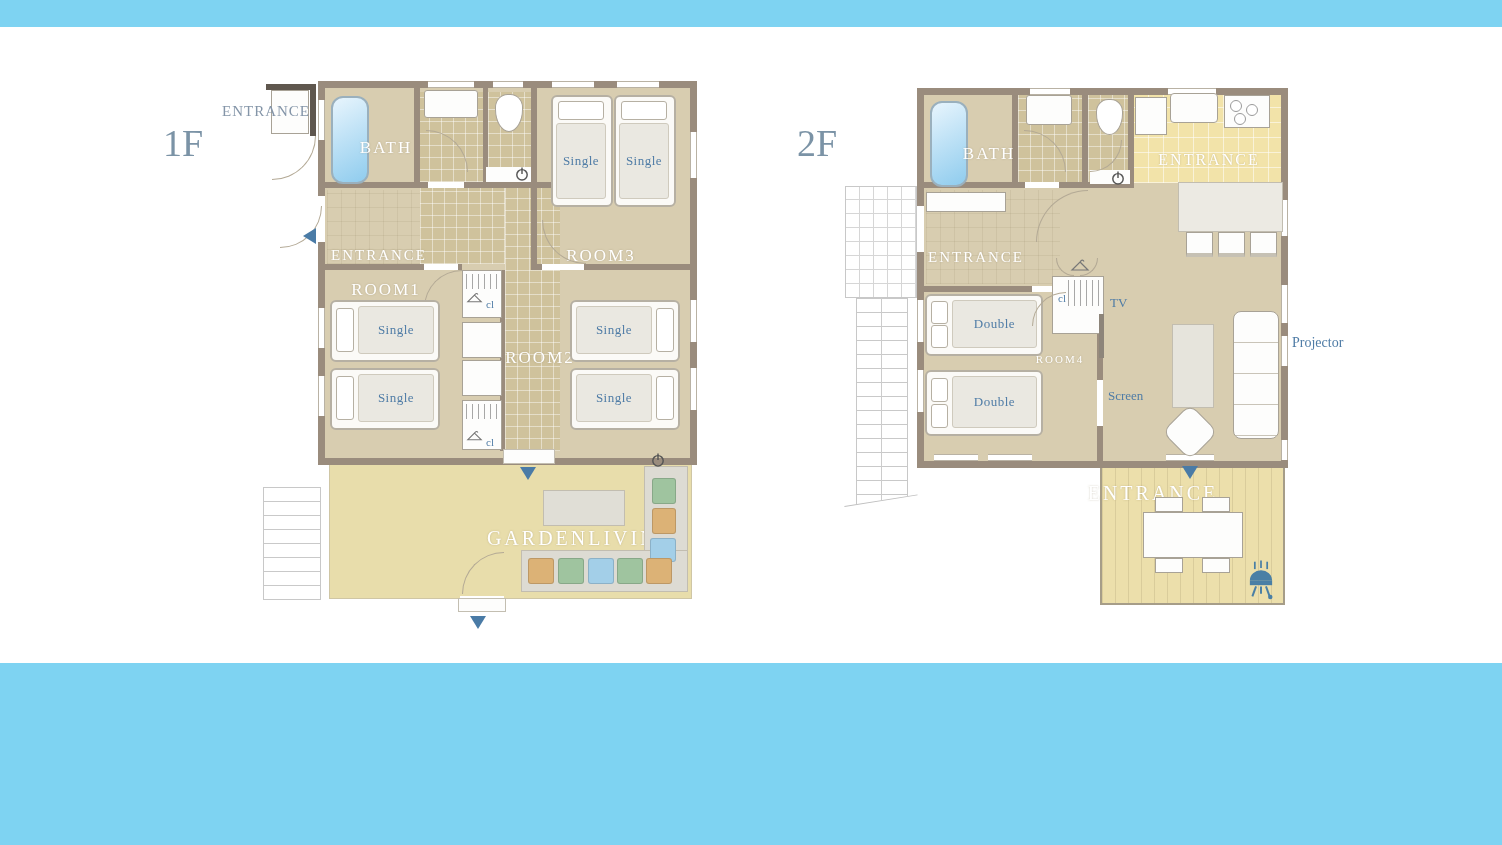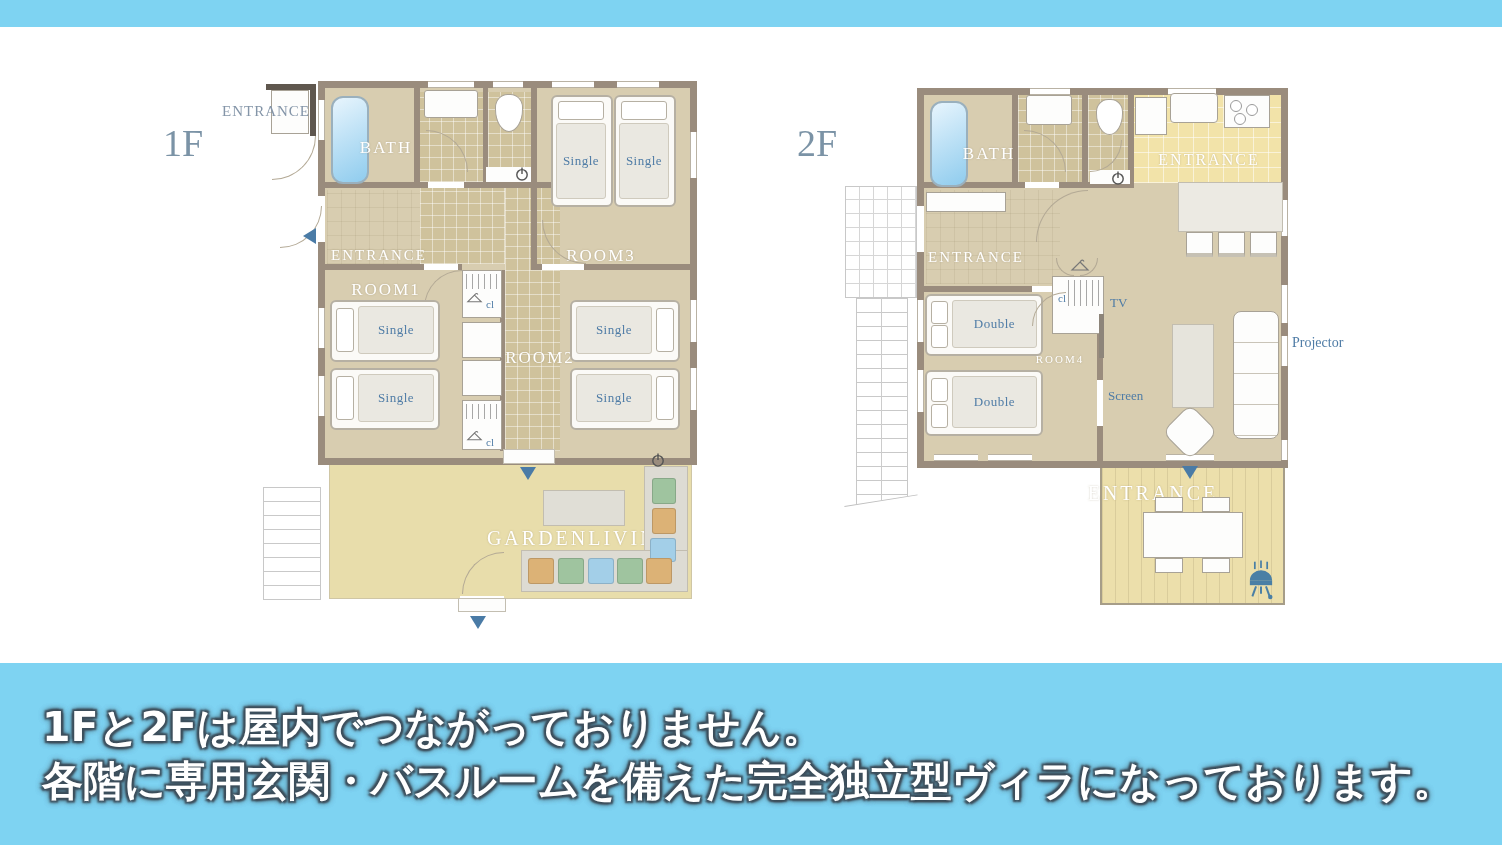--- a/index.html
+++ b/index.html
@@ -67,24 +67,20 @@
   .power{position:absolute;}
 </style>
 </head>
 <body>
 
 <div id="stage">
 
   <div class="band" style="top:0;height:27px;"></div>
   <div class="band" style="top:663px;height:182px;"></div>
 
-  <div class="caption">
-    <div>1Fと2Fは屋内でつながっておりません。</div>
-    <div>各階に専用玄関・バスルームを備えた完全独立型ヴィラになっております。</div>
-  </div>
 
   <div class="ftitle" style="left:163px;top:121px;">1F</div>
 
   <div class="floor" style="left:325px;top:88px;width:365px;height:370px;"></div>
   <div class="softgrid" style="left:327px;top:190px;width:131px;height:74px;"></div>
   <div class="tile" style="left:417px;top:92px;width:66px;height:90px;"></div>
   <div class="tile" style="left:488px;top:92px;width:43px;height:90px;"></div>
   <div class="tile" style="left:420px;top:188px;width:111px;height:76px;"></div>
   <div class="tile" style="left:505px;top:188px;width:55px;height:263px;"></div>
   <div class="gardenfloor" style="left:329px;top:458px;width:361px;height:140px;"></div>

